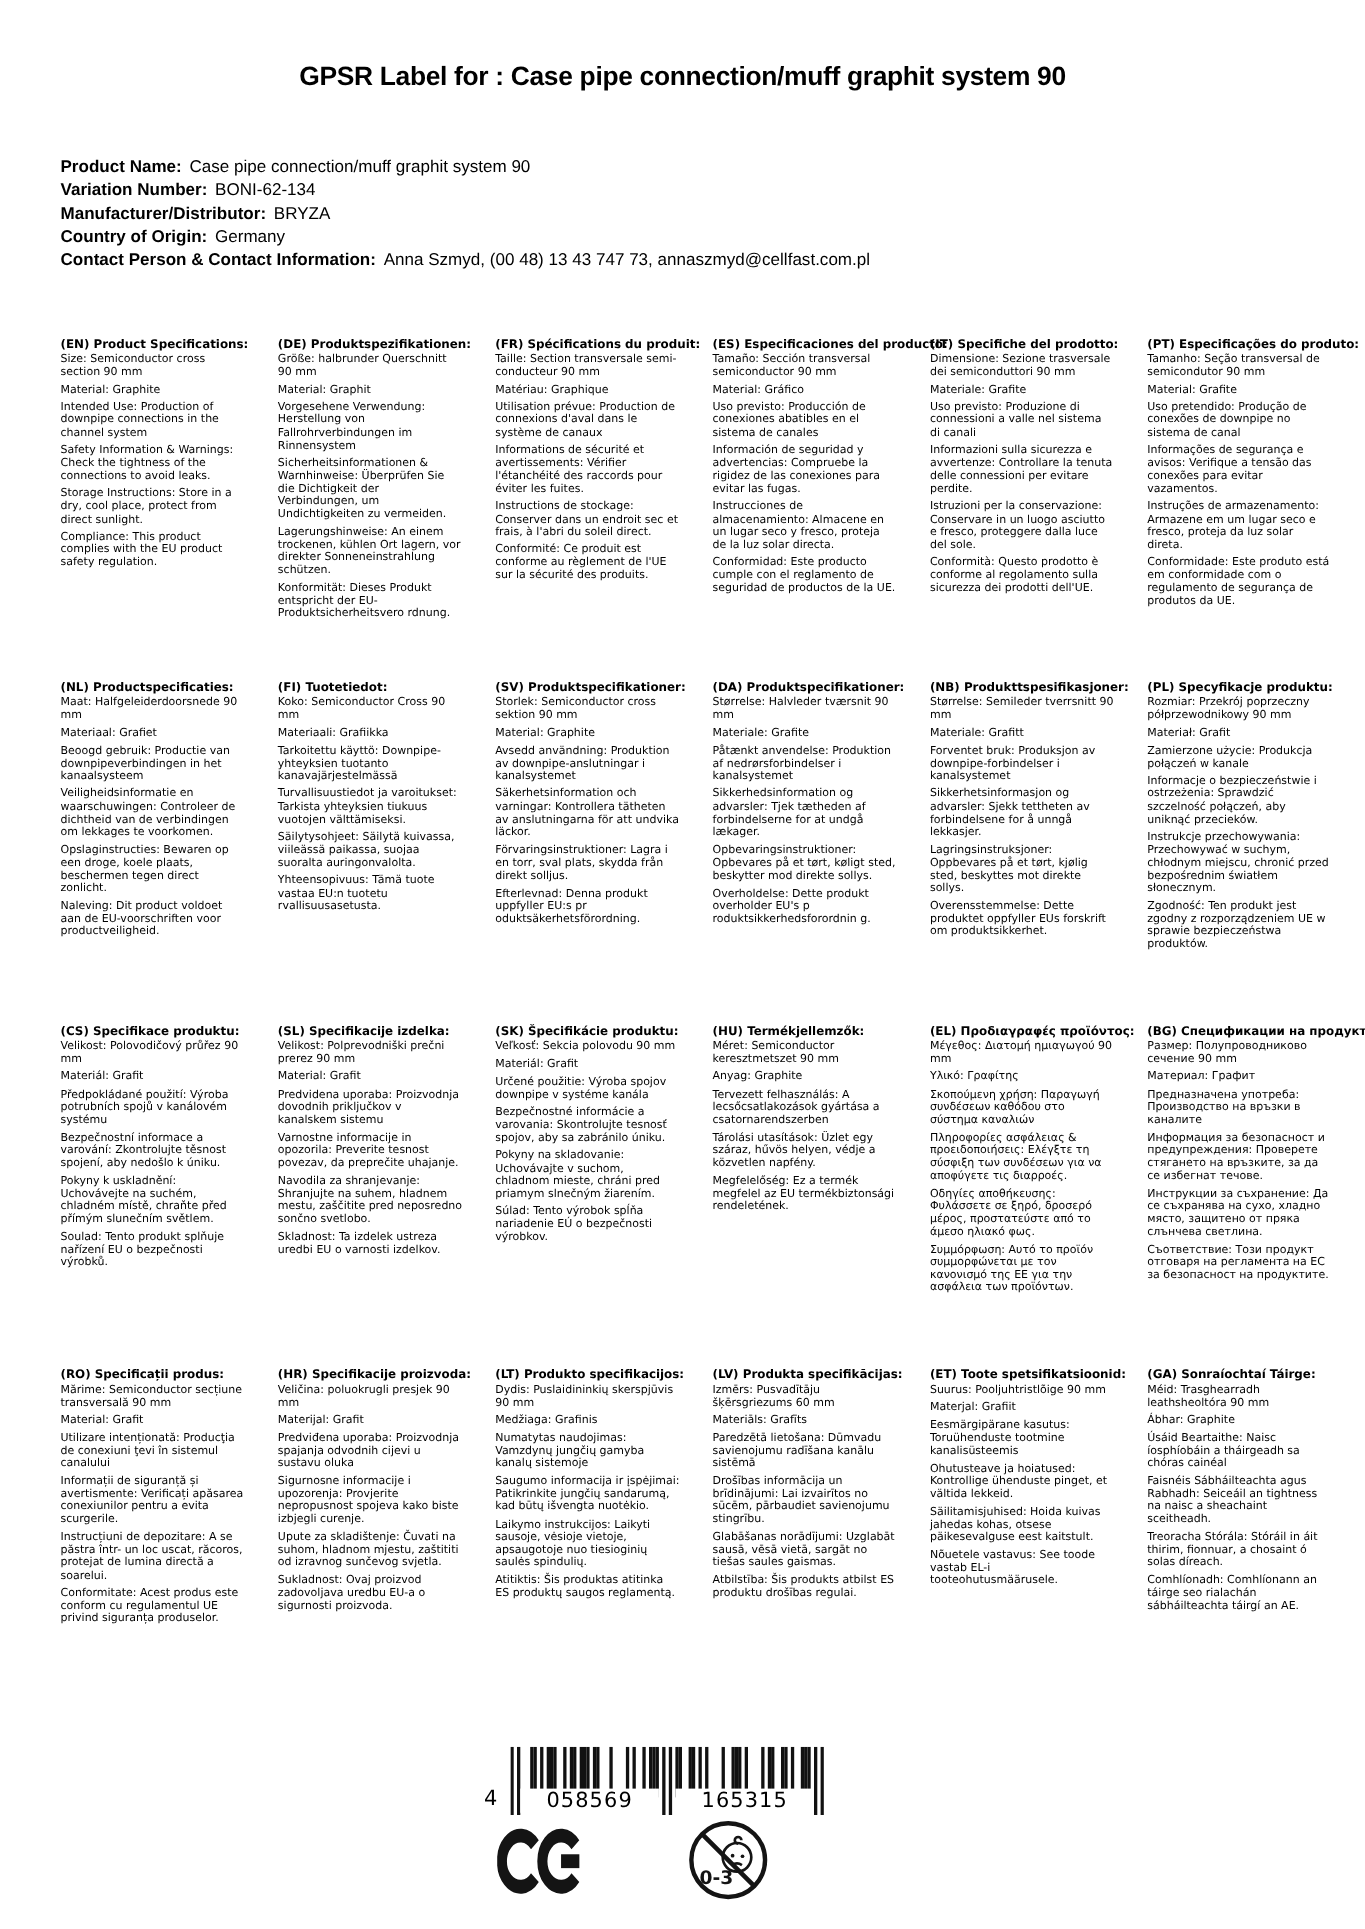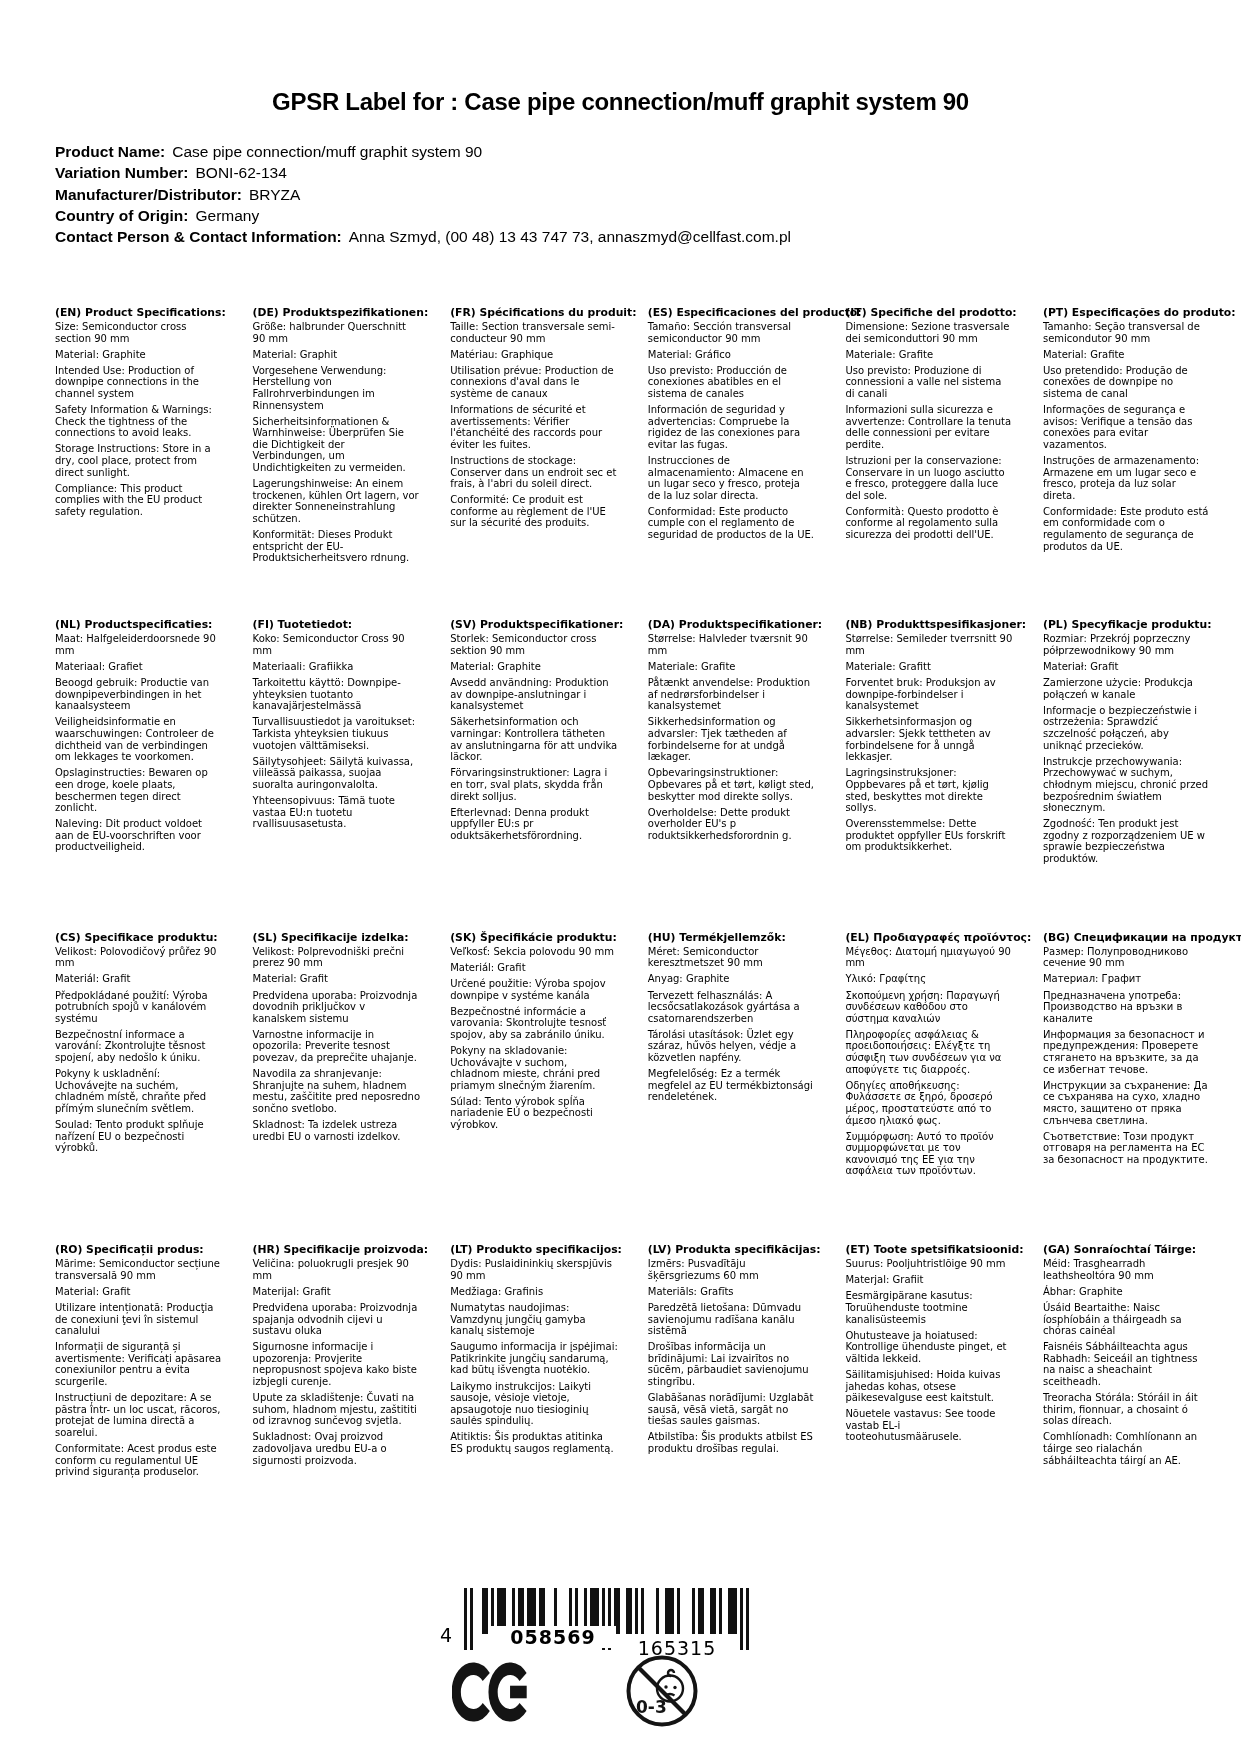--- a/index.html
+++ b/index.html
@@ -4,21 +4,20 @@
 <style>
   html,body{margin:0;padding:0;}
   body{
     width:1241px;height:1754px;position:relative;background:#fff;color:#000;
     font-family:"DejaVu Sans",sans-serif;overflow:hidden;
   }
   .title{
     position:absolute;top:56px;left:0;width:100%;text-align:center;
     font-family:"Liberation Sans",sans-serif;font-weight:bold;font-size:24px;
     letter-spacing:-0.3px;
-    margin-top:32px;
   }
   .product-info{
     position:absolute;left:55px;top:141px;
     font-family:"Liberation Sans",sans-serif;font-size:15.5px;line-height:21.3px;
   }
   .pf-row{white-space:nowrap;}
   .pf-label{font-weight:bold;margin-right:7px;}
   .lang-grid{
     position:absolute;left:55px;top:306px;
     display:grid;grid-template-columns:repeat(6,197.6px);grid-auto-rows:312.4px;
@@ -30,22 +29,22 @@
   .cell-p{font-size:10px;line-height:11.6px;margin:0 0 4.5px 0;}
   #barcode{position:absolute;left:440px;top:1588px;width:330px;height:74px;}
   #barcode-svg{position:absolute;left:24px;top:0;fill:#111;}
   #bc-left{
     position:absolute;left:0;top:36px;width:16px;font-size:19px;line-height:22px;
   }
   .bc-group{
     position:absolute;top:38px;width:126px;text-align:center;background:#fff;
     font-size:19px;line-height:22px;letter-spacing:1px;
   }
-  #bc-g1{left:50px;font-weight:bold;}
-  #bc-g2{left:174px;margin-top:11px;}
+  #bc-g1{left:33px;}
+  #bc-g2{left:174px;}
   #ce-mark{position:absolute;left:452px;top:1661px;}
   #age-symbol{position:absolute;left:625px;top:1654px;}
 </style>
 </head>
 <body>
 
 <div class="title">GPSR Label for : Case pipe connection/muff graphit system 90</div>
 
 <div class="product-info">
   <div class="pf-row">

